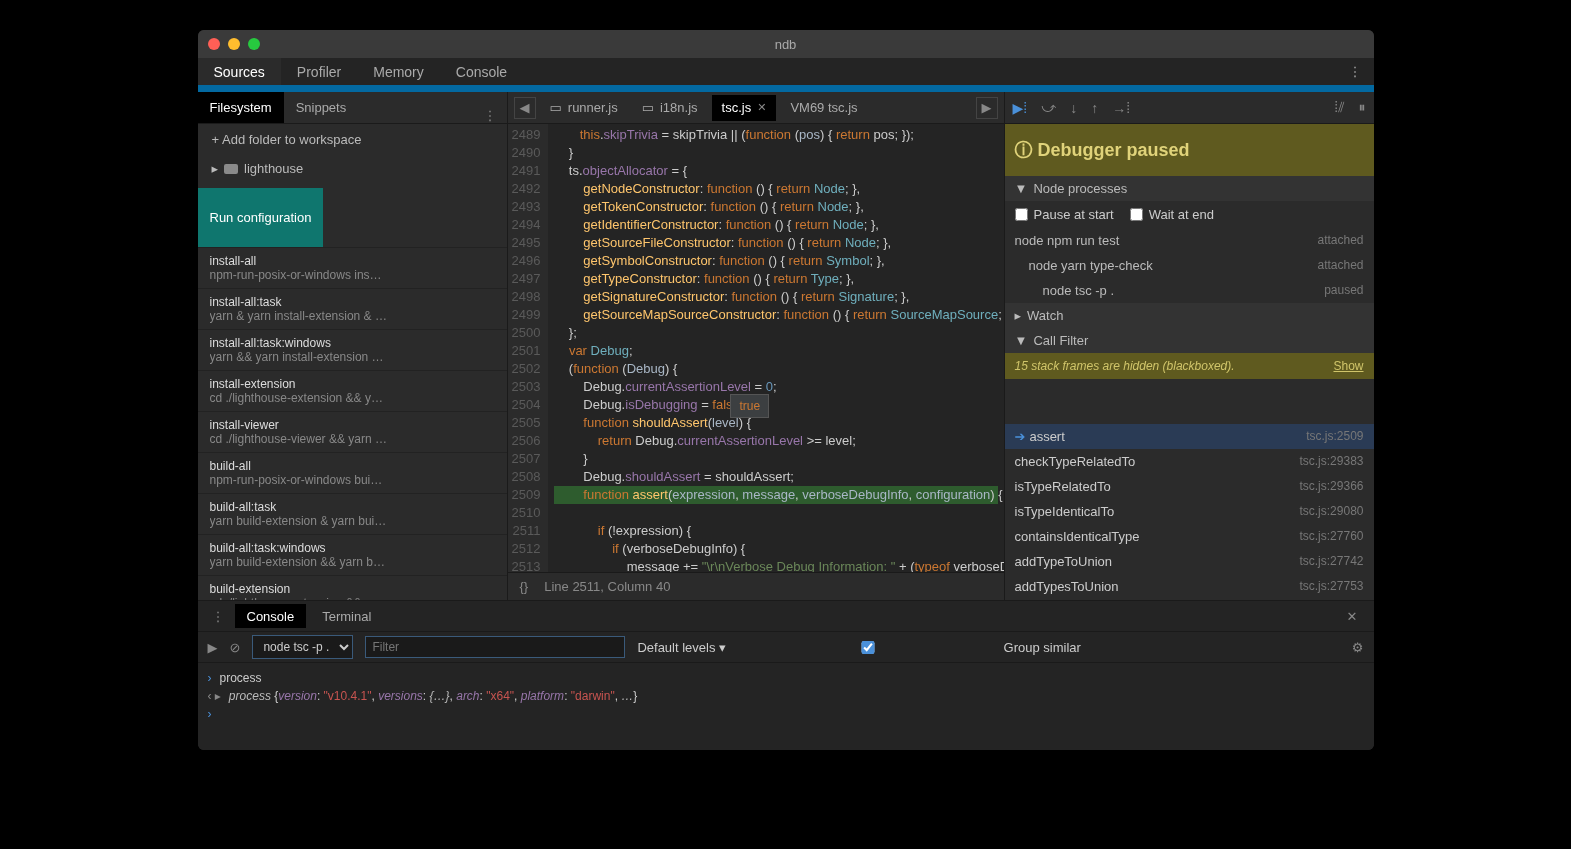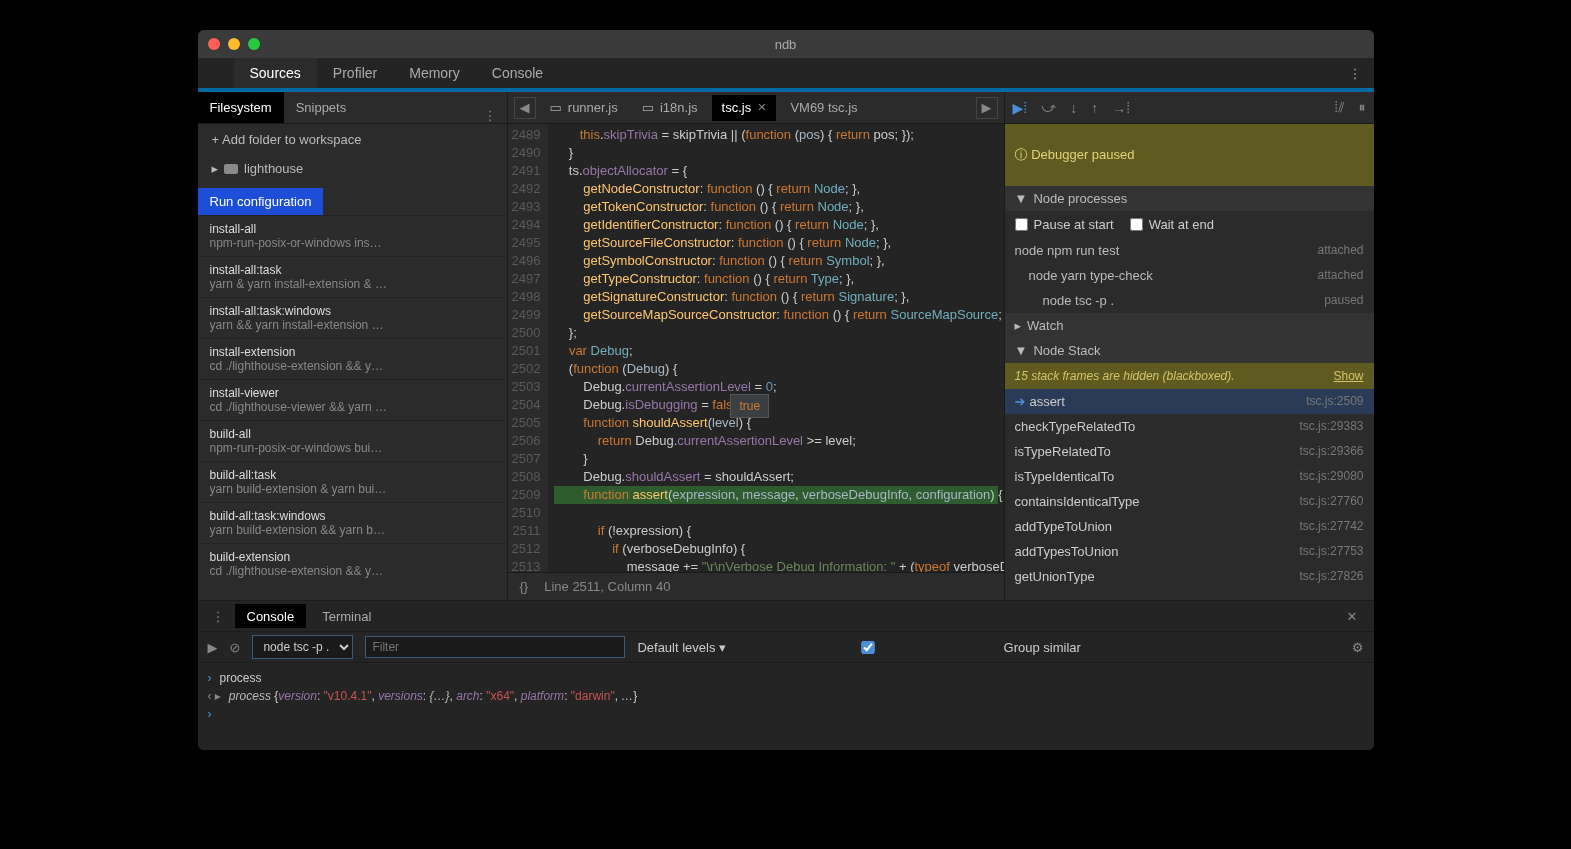--- a/index.html
+++ b/index.html
@@ -3,34 +3,34 @@
 <meta charset="utf-8">
 <style>
 * { margin: 0; padding: 0; box-sizing: border-box; font-family: -apple-system, BlinkMacSystemFont, "Segoe UI", sans-serif; }
 body { background: #000; color: #ccc; font-size: 13px; }
 .window { width: 1176px; height: 720px; background: #2b2b2b; margin: 30px auto; border-radius: 6px; overflow: hidden; display: flex; flex-direction: column; box-shadow: 0 10px 40px rgba(0,0,0,0.5); }
 .titlebar { height: 28px; background: #3a3a3a; display: flex; align-items: center; padding: 0 10px; position: relative; }
 .traffic { display: flex; gap: 8px; }
 .traffic span { width: 12px; height: 12px; border-radius: 50%; display: inline-block; }
 .tl-close { background: #ff5f56; } .tl-min { background: #ffbd2e; } .tl-max { background: #27c93f; }
 .titlebar-title { position: absolute; left: 50%; transform: translateX(-50%); color: #aaa; font-size: 13px; }
-.main-tabs { height: 34px; background: #242424; display: flex; align-items: center; border-bottom: 4px solid #0369a1; padding-left: 36px; }
+.main-tabs { height: 34px; background: #242424; display: flex; align-items: center; border-bottom: 7px solid #0369a1; }
 .main-tab { padding: 0 16px; height: 100%; display: flex; align-items: center; color: #aaa; cursor: pointer; font-size: 14px; }
 .main-tab.active { background: #2b2b2b; color: #fff; }
 .main-tab-menu { margin-left: auto; padding: 0 12px; color: #aaa; cursor: pointer; }
 .content { display: flex; flex: 1; min-height: 0; }
 .left { width: 310px; background: #2b2b2b; display: flex; flex-direction: column; border-right: 1px solid #1a1a1a; }
 .left-tabs { height: 32px; display: flex; align-items: flex-end; border-bottom: 1px solid #1a1a1a; }
 .left-tab { padding: 0 12px; height: 100%; display: flex; align-items: center; color: #aaa; cursor: pointer; font-size: 13px; }
 .left-tab.active { background: #000; color: #fff; }
 .left-tab-menu { margin-left: auto; padding: 0 10px; color: #888; cursor: pointer; }
 .add-folder { padding: 8px 14px; color: #bbb; cursor: pointer; font-size: 13px; }
 .tree-item { padding: 6px 14px; color: #bbb; display: flex; align-items: center; gap: 6px; cursor: pointer; }
 .folder-icon { width: 14px; height: 10px; background: #8a8a8a; border-radius: 2px; display: inline-block; }
-.run-config { padding: 6px 12px; background: #1d4ed8; color: #fff; font-size: 13px; margin-top: 6px; display: inline-block; }
+.run-config { padding: 22px 12px; background: #0f766e; color: #fff; font-size: 13px; margin-top: 6px; display: inline-block; }
 .scripts { flex: 1; overflow-y: auto; }
 .script { padding: 6px 12px 6px 12px; border-top: 1px solid #222; cursor: pointer; }
 .script-name { color: #ddd; font-size: 12px; }
 .script-cmd { color: #888; font-size: 12px; white-space: nowrap; overflow: hidden; text-overflow: ellipsis; }
 .center { flex: 1; display: flex; flex-direction: column; min-width: 0; }
 .file-tabs { height: 32px; background: #2b2b2b; display: flex; align-items: center; border-bottom: 1px solid #1a1a1a; padding: 0 6px; gap: 4px; }
 .nav-btn { width: 22px; height: 22px; display: flex; align-items: center; justify-content: center; color: #888; cursor: pointer; border: 1px solid #444; }
 .file-tab { padding: 0 10px; height: 26px; display: flex; align-items: center; gap: 6px; color: #aaa; cursor: pointer; font-size: 13px; }
 .file-tab.active { background: #000; color: #fff; }
 .file-tab .close { color: #888; font-size: 11px; }
@@ -40,31 +40,31 @@
 .code { flex: 1; padding: 2px 6px; line-height: 18px; white-space: pre; overflow: hidden; color: #ccc; position: relative; }
 .hl-line { background: #2e5c2e; display: block; width: 100%; }
 .kw { color: #cc7832; } .fn { color: #ffc66d; } .str { color: #6a8759; } .num { color: #6897bb; } .id { color: #a9b7c6; } .prop { color: #9876aa; } .type { color: #6fafbd; }
 .tooltip { position: absolute; background: #3c3f41; border: 1px solid #555; padding: 2px 8px; color: #cc7832; font-size: 12px; }
 .status { height: 28px; background: #2b2b2b; border-top: 1px solid #1a1a1a; display: flex; align-items: center; padding: 0 12px; gap: 16px; color: #888; }
 .right { width: 370px; background: #2b2b2b; border-left: 1px solid #1a1a1a; display: flex; flex-direction: column; overflow: hidden; }
 .debug-ctrl { height: 32px; display: flex; align-items: center; padding: 0 8px; gap: 14px; border-bottom: 1px solid #1a1a1a; }
 .debug-ctrl span { color: #888; cursor: pointer; font-size: 14px; }
 .debug-ctrl .resume { color: #4a90d9; }
 .debug-ctrl .sep { margin-left: auto; }
-.dbg-paused { background: #5f5a1f; color: #e0d37a; padding: 22px 10px; font-size: 13px; }
+.dbg-paused { background: #5f5a1f; color: #e0d37a; padding: 14px 10px; font-size: 18px; font-weight: bold; }
 .panel-hdr { background: #333; padding: 5px 10px; color: #bbb; font-size: 13px; display: flex; align-items: center; gap: 6px; cursor: pointer; }
 .panel-body { padding: 6px 10px; }
 .chk { display: flex; align-items: center; gap: 6px; margin-right: 16px; }
 .proc-row { padding: 5px 10px 5px 10px; display: flex; justify-content: space-between; color: #bbb; font-size: 13px; }
 .proc-row.indent1 { padding-left: 24px; }
 .proc-row.indent2 { padding-left: 38px; }
 .proc-status { color: #777; font-size: 12px; }
 .blackbox-bar { background: #5f5a1f; color: #d0c56a; padding: 6px 10px; font-size: 12px; display: flex; justify-content: space-between; font-style: italic; }
 .blackbox-bar a { color: #d0c56a; text-decoration: underline; cursor: pointer; font-style: normal; }
-.stack { flex: 1; overflow-y: auto; }
+.stack { flex: 1; overflow-y: auto; margin-top: 45px; }
 .frame { padding: 5px 10px; display: flex; justify-content: space-between; font-size: 13px; cursor: pointer; }
 .frame.current { background: #2a3b55; }
 .frame .loc { color: #777; font-size: 12px; }
 .arrow-icon { color: #4a90d9; margin-right: 4px; }
 .drawer { height: 150px; background: #242424; border-top: 1px solid #1a1a1a; display: flex; flex-direction: column; }
 .drawer-tabs { height: 30px; display: flex; align-items: center; padding: 0 8px; gap: 4px; }
 .drawer-tab { padding: 0 12px; height: 24px; display: flex; align-items: center; color: #aaa; cursor: pointer; }
 .drawer-tab.active { background: #000; color: #fff; }
 .drawer-close { margin-left: auto; color: #888; cursor: pointer; padding: 0 8px; }
 .console-bar { height: 32px; display: flex; align-items: center; padding: 0 10px; gap: 12px; border-top: 1px solid #1a1a1a; border-bottom: 1px solid #1a1a1a; }
@@ -239,21 +239,21 @@
           <div class="proc-row indent1">
             <span>node yarn type-check</span>
             <span class="proc-status">attached</span>
           </div>
           <div class="proc-row indent2">
             <span>node tsc -p .</span>
             <span class="proc-status">paused</span>
           </div>
         </div>
       <div class="panel-hdr">▸ <span>Watch</span></div>
-      <div class="panel-hdr">▼ <span>Node Stack</span></div>
+      <div class="panel-hdr">▼ <span>Call Filter</span></div>
       <div class="blackbox-bar">
         <span>15 stack frames are hidden (blackboxed).</span>
         <a>Show</a>
       </div>
       <div class="stack" id="stack">
           <div class="frame current">
             <span><span class="arrow-icon">➔</span>assert</span>
             <span class="loc">tsc.js:2509</span>
           </div>
           <div class="frame ">

